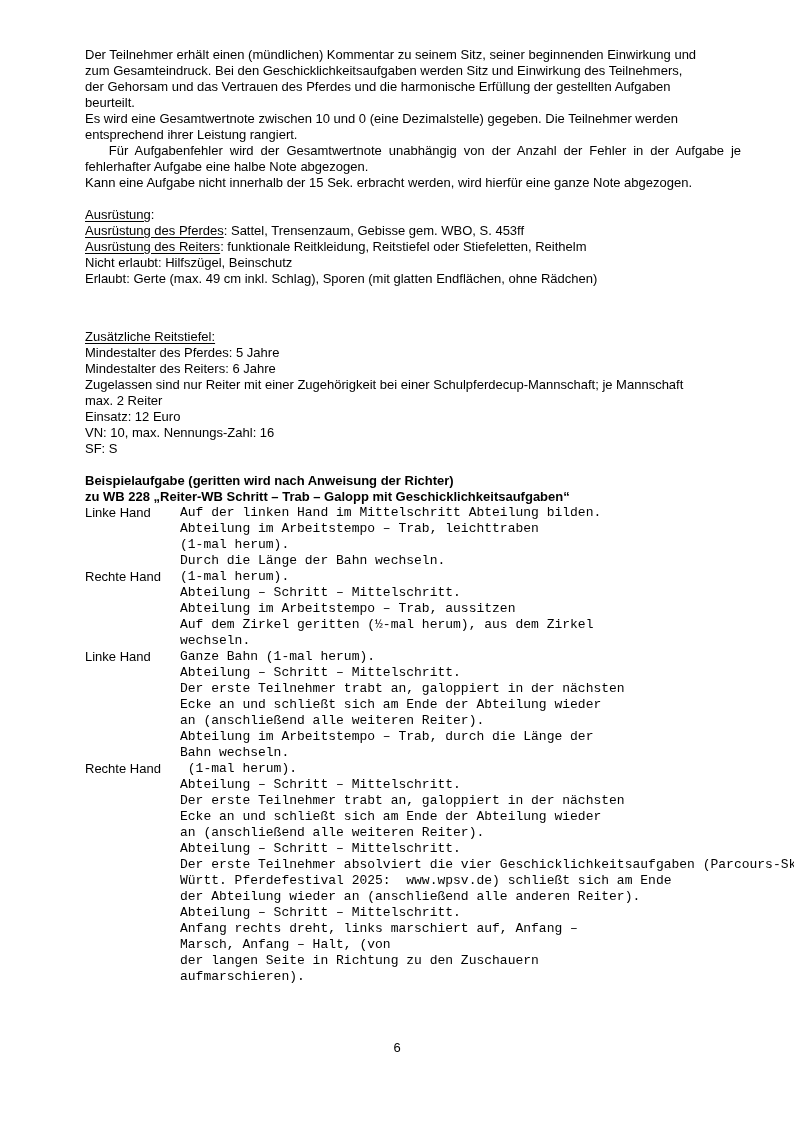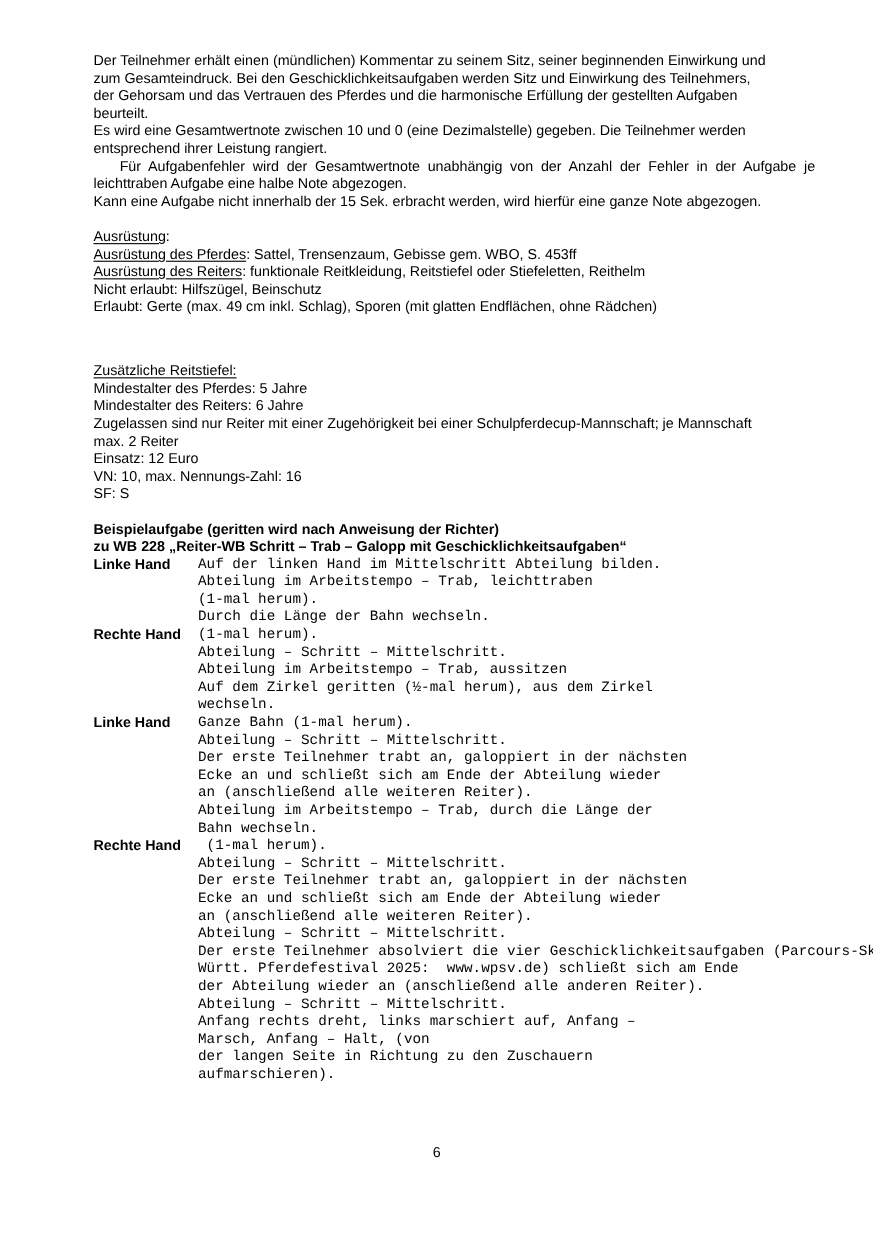--- a/index.html
+++ b/index.html
@@ -23,21 +23,21 @@
     left: 85px;
     top: 47px;
     width: 656px;
   }
   .lines { white-space: pre; }
   .gap { height: 16px; }
   .u { text-decoration: underline; text-underline-offset: 2px; margin-top: 26px; }
   .bold { font-weight: 700; }
   .justified { word-spacing: 3.4px; text-align: right; }
   .exercise .row { display: flex; align-items: flex-start; }
-  .exercise .hand { flex: 0 0 95px; white-space: pre; font-weight: bold; }
+  .exercise .hand { flex: 0 0 95px; white-space: pre; }
   .exercise .steps { white-space: pre; font-family: Liberation Mono, monospace; }
   .footer {
     position: absolute;
     top: 1040px;
     left: 0;
     width: 794px;
     text-align: center;
     font-family: "Liberation Sans", sans-serif;
     font-size: 13px;
     line-height: 16px;
@@ -50,21 +50,21 @@
 <div class="page">
   <div class="content">
 
     <div class="lines">Der Teilnehmer erhält einen (mündlichen) Kommentar zu seinem Sitz, seiner beginnenden Einwirkung und
 zum Gesamteindruck. Bei den Geschicklichkeitsaufgaben werden Sitz und Einwirkung des Teilnehmers,
 der Gehorsam und das Vertrauen des Pferdes und die harmonische Erfüllung der gestellten Aufgaben
 beurteilt.</div>
     <div class="lines">Es wird eine Gesamtwertnote zwischen 10 und 0 (eine Dezimalstelle) gegeben. Die Teilnehmer werden
 entsprechend ihrer Leistung rangiert.</div>
     <div class="lines justified">Für Aufgabenfehler wird der Gesamtwertnote unabhängig von der Anzahl der Fehler in der Aufgabe je</div>
-    <div class="lines">leichttraben Aufgabe eine halbe Note abgezogen.</div>
+    <div class="lines">fehlerhafter Aufgabe eine halbe Note abgezogen.</div>
     <div class="lines">Kann eine Aufgabe nicht innerhalb der 15 Sek. erbracht werden, wird hierfür eine ganze Note abgezogen.</div>
 
     <div class="gap"></div>
 
     <div class="lines"><span class="u">Ausrüstung</span><span>:</span></div>
     <div class="lines"><span class="u">Ausrüstung des Pferdes</span><span>: Sattel, Trensenzaum, Gebisse gem. WBO, S. 453ff</span></div>
     <div class="lines"><span class="u">Ausrüstung des Reiters</span><span>: funktionale Reitkleidung, Reitstiefel oder Stiefeletten, Reithelm</span></div>
     <div class="lines">Nicht erlaubt: Hilfszügel, Beinschutz</div>
     <div class="lines">Erlaubt: Gerte (max. 49 cm inkl. Schlag), Sporen (mit glatten Endflächen, ohne Rädchen)</div>
 

